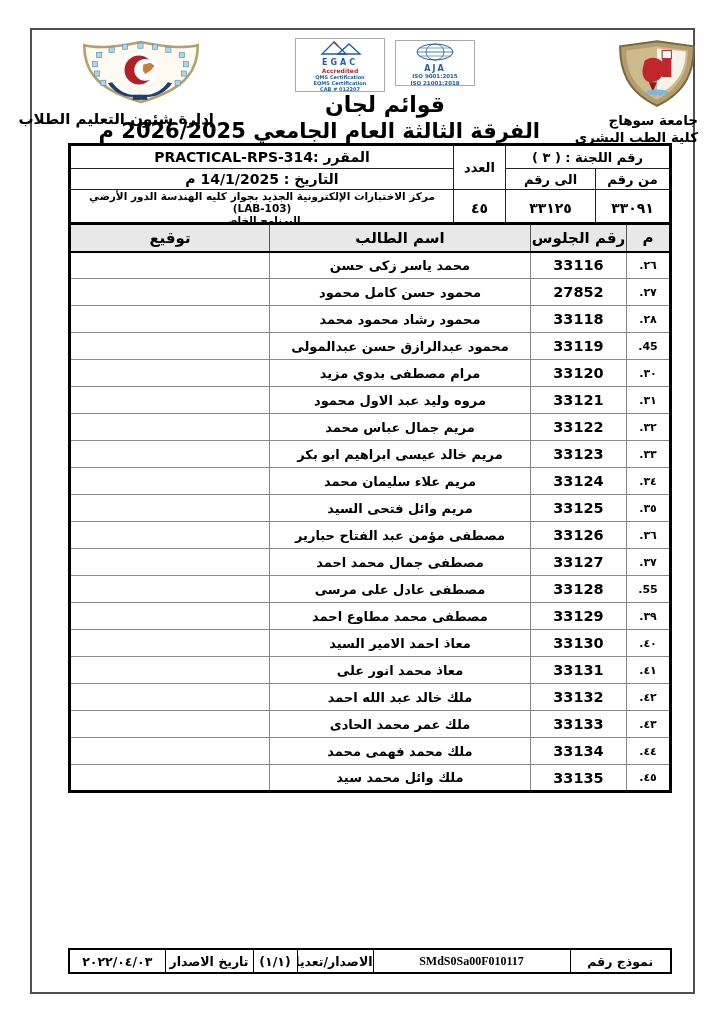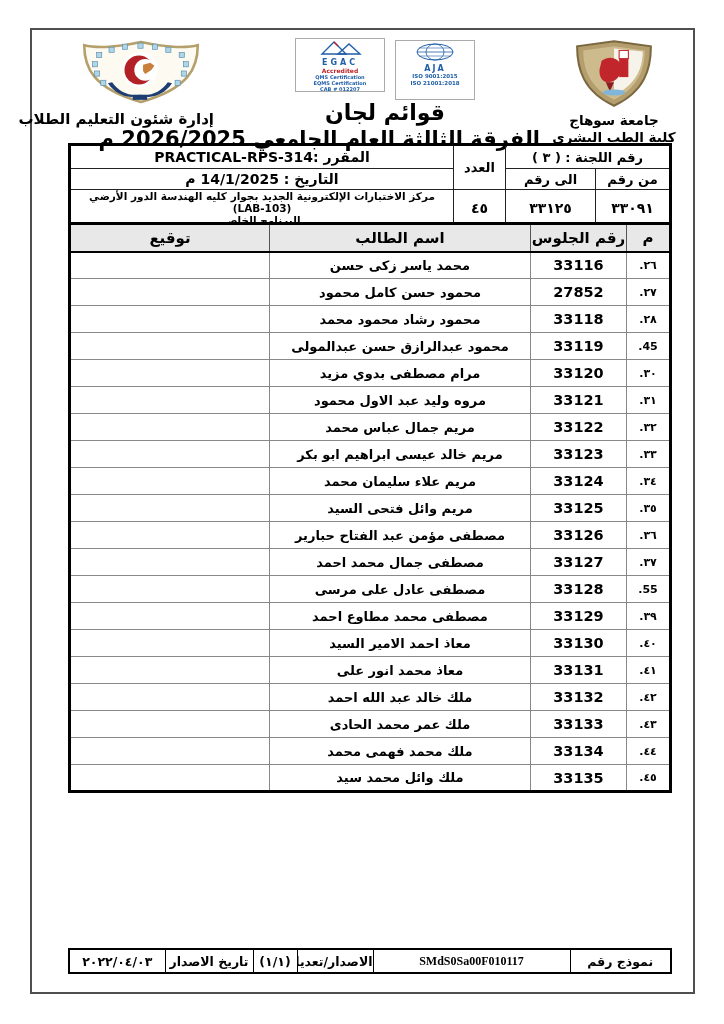--- a/index.html
+++ b/index.html
@@ -14,26 +14,26 @@
   }
   
   .hdr-left { position:absolute; left:36px; top:10px; width:146px; text-align:center; }
   .hdr-left .cap { font-size:15px; font-weight:bold; white-space:nowrap; margin-top:2px; }
   .hdr-center { position:absolute; left:198px; top:8px; width:310px; text-align:center; }
   .badges { display:flex; justify-content:center; align-items:flex-start; gap:10px; direction:ltr; }
   .egac-box { width:90px; height:54px; border:1px solid #aaa; padding:1px 2px; text-align:center; background:#fff; }
   .egac-title { font-size:8px; font-weight:bold; color:#1f5fa8; letter-spacing:3px; line-height:8px; }
   .egac-sub { font-size:6px; font-weight:bold; color:#c0262b; line-height:7px; }
   .egac-line { font-size:5px; font-weight:bold; color:#1f5fa8; line-height:6px; }
-  .aja-box { width:80px; height:60px; border:1px solid #aaa; padding:2px; text-align:center; background:#fff; margin-top:2px; }
+  .aja-box { width:80px; height:46px; border:1px solid #aaa; padding:2px; text-align:center; background:#fff; margin-top:2px; }
   .aja-title { font-size:8px; font-weight:bold; color:#1f5fa8; letter-spacing:2px; line-height:8px; }
   .aja-line { font-size:5.5px; font-weight:bold; color:#1f5fa8; line-height:6.5px; }
   .doc-title { font-size:22px; font-weight:bold; }
   .doc-subtitle { font-size:21px; font-weight:bold; margin-top:2px; white-space:nowrap; }
-  .hdr-right { position:absolute; left:520px; top:10px; width:124px; text-align:center; }
+  .hdr-right { position:absolute; left:542px; top:10px; width:124px; text-align:right; }
   .hdr-right .cap2 { font-size:13.5px; font-weight:bold; line-height:1.25; white-space:nowrap; }
   
   table { border-collapse:collapse; }
   .info {
     position:absolute; left:36px; top:113px; width:604px;
     border:3px solid #000; table-layout:fixed;
   }
   .info td { border:1px solid #222; text-align:center; font-weight:bold; font-size:13px; padding:0 2px; overflow:hidden; }
   .info .r1 td { height:24px; }
   .info .r2 td { height:21px; }

